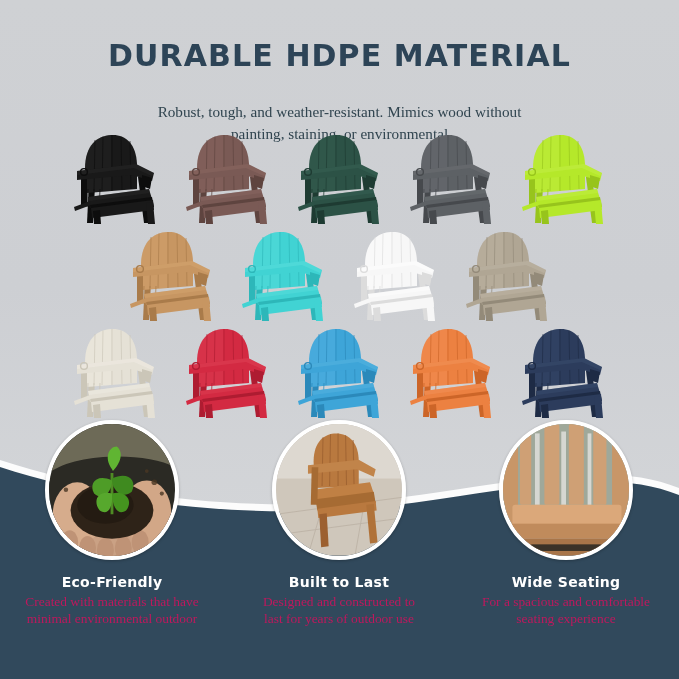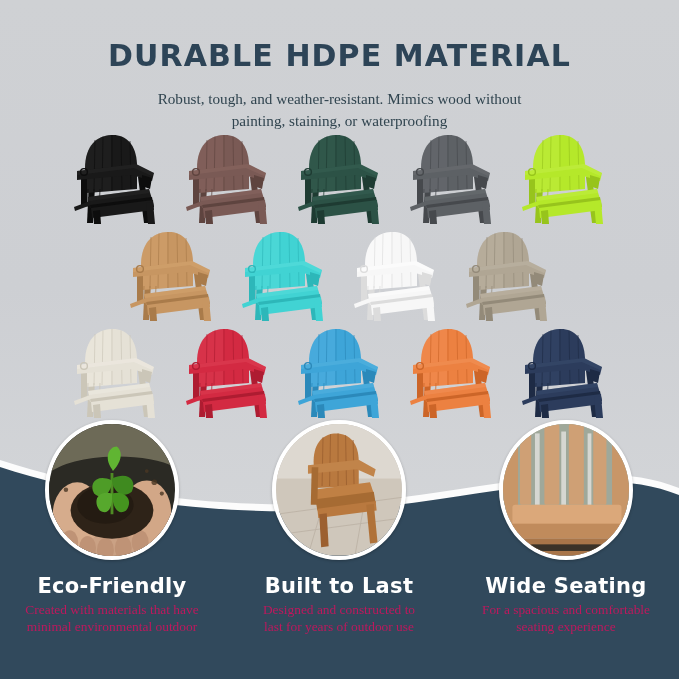--- a/index.html
+++ b/index.html
@@ -19,21 +19,21 @@
 
   
   .header{position:absolute;left:0;top:4px;width:679px;text-align:center;}
   .title{
     margin:0;padding-top:36px;
     font-family:"DejaVu Sans",sans-serif;
     font-weight:bold;font-size:30px;letter-spacing:1.1px;
     color:#2d4457;line-height:1.05;
   }
   .subtitle{
-    margin:4px;padding-top:12px;
+    margin:17px;padding-top:12px;
     font-family:"Liberation Serif",serif;
     font-size:15.2px;color:#30444f;line-height:1.45;
   }
 
   
   .chair-rows{position:absolute;left:0;top:128px;width:679px;}
   .chair-row{display:flex;justify-content:center;align-items:flex-end;height:97px;}
   .chair-row.r2{padding-left:0px;}
   .chair-cell{width:112px;height:97px;display:flex;align-items:flex-end;justify-content:center;}
   .chair-cell svg{display:block;}
@@ -49,41 +49,41 @@
     position:relative;margin:0 auto;width:134px;height:140px;
     border-radius:50%;overflow:hidden;
     border:4px solid #ffffff;
     box-sizing:border-box;
     box-shadow:0 1px 3px rgba(0,0,0,.25);
   }
   .circle .art{position:absolute;inset:0;}
   .f-title{
     margin:14px 0 0 0;
     font-family:"DejaVu Sans",sans-serif;
-    font-weight:bold;font-size:21px;letter-spacing:.3px;
+    font-weight:bold;font-size:14px;letter-spacing:.3px;
     color:#ffffff;
   }
   .f-desc{
     margin:3px 0 0 0;
     font-family:"Liberation Serif",serif;
     font-size:13.4px;line-height:1.28;color:#be185d;
   }
 </style>
 </head>
 <body>
 
 <div id="page">
 
   <div class="top-bg"></div>
 
   <div class="header">
     <h1 class="title">DURABLE HDPE MATERIAL</h1>
     <p class="subtitle">
       <span>Robust, tough, and weather-resistant. Mimics wood without</span><br>
-      <span>painting, staining, or waterproofing</span>
+      <span>painting, staining, or environmental</span>
     </p>
   </div>
 
   <div class="chair-rows" id="chair-rows">
       <div class="chair-row r1">
         <div class="chair-cell">
   <svg width="104" height="94" viewBox="0 0 104 94">
     <g>
 
       <path d="M74,46 L80,46 L86,92 L80,92 Z" fill="#0d0d0d"></path>

